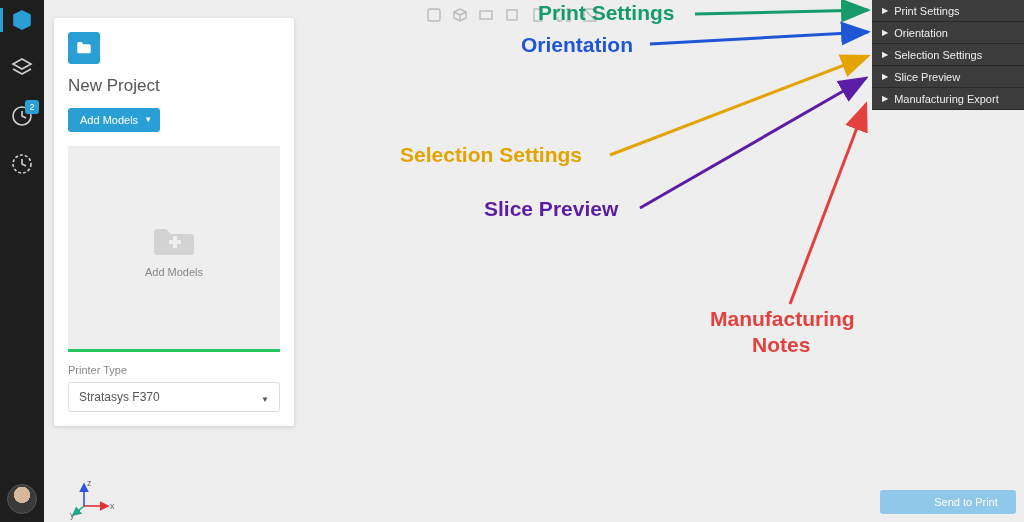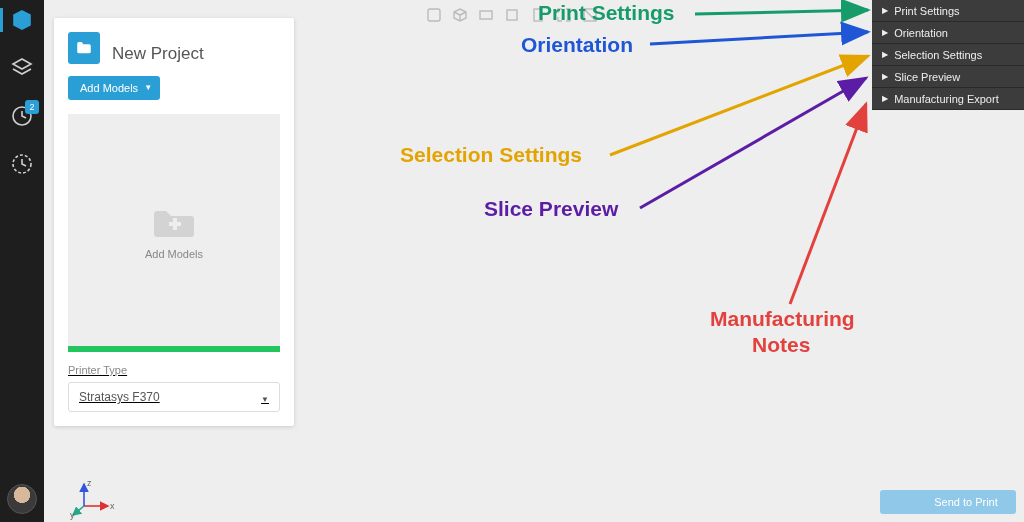--- a/index.html
+++ b/index.html
@@ -28,38 +28,38 @@
     background: radial-gradient(circle at 50% 35%, #d8b89a 0 35%, #3a3a3a 36% 100%);
     border:1px solid #555;
   }
 
   
   .panel {
     position:absolute; left:54px; top:18px; width:240px; height:408px;
     background:#fff; border-radius:2px; box-shadow:0 1px 4px rgba(0,0,0,.15);
     display:flex; flex-direction:column; padding:14px;
   }
-  .panel-head { display:flex; align-items:flex-end; gap:12px; margin-bottom:12px; }
+  .panel-head { display:flex; align-items:flex-start; gap:12px; margin-bottom:12px;flex-direction:column; }
   .folder-badge {
     width:32px; height:32px; background:#2a9fd6; border-radius:3px;
     display:flex; align-items:center; justify-content:center;
   }
   .panel-title { font-size:17px; color:#555; font-weight:400; }
   .add-btn {
     background:#2a9fd6; color:#fff; border:none; font-size:11px;
     padding:6px 22px 6px 12px; border-radius:3px; cursor:pointer; position:relative;
     margin-bottom:14px; align-self:flex-start;
   }
   .add-btn::after { content:"▼"; font-size:8px; position:absolute; right:8px; top:7px; }
   .dropzone {
     flex:1; background:#eeeeee; display:flex; flex-direction:column; align-items:center; justify-content:center;
     color:#888; font-size:11px; gap:8px;
   }
   .dropzone svg { opacity:.55; }
-  .printer-section { border-top:6px solid #22c55e; padding-top:12px; margin-top:0;text-decoration:underline; }
+  .printer-section { border-top:3px solid #22c55e; padding-top:12px; margin-top:0; }
   .printer-label { font-size:11px; color:#888; margin-bottom:6px; }
   .select {
     border:1px solid #ddd; border-radius:3px; padding:7px 10px; font-size:12px; color:#555;
     display:flex; align-items:flex-end; justify-content:space-between; cursor:pointer;
   }
   .select::after { content:"▼"; font-size:8px; color:#555; }
 
   
   .view-toolbar {
     position:absolute; left:50%; transform:translateX(-50%); top:6px;

